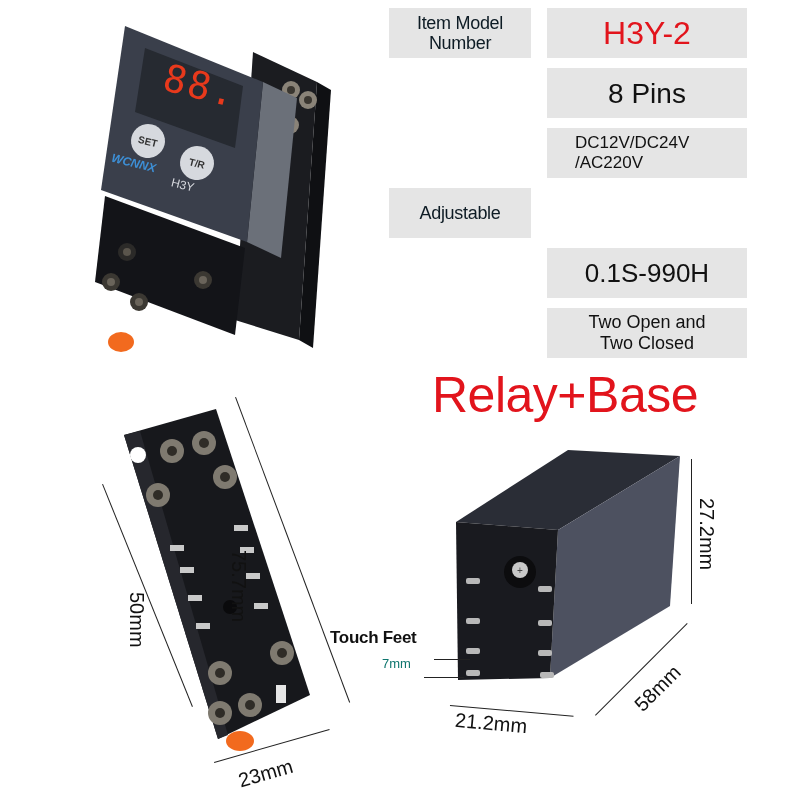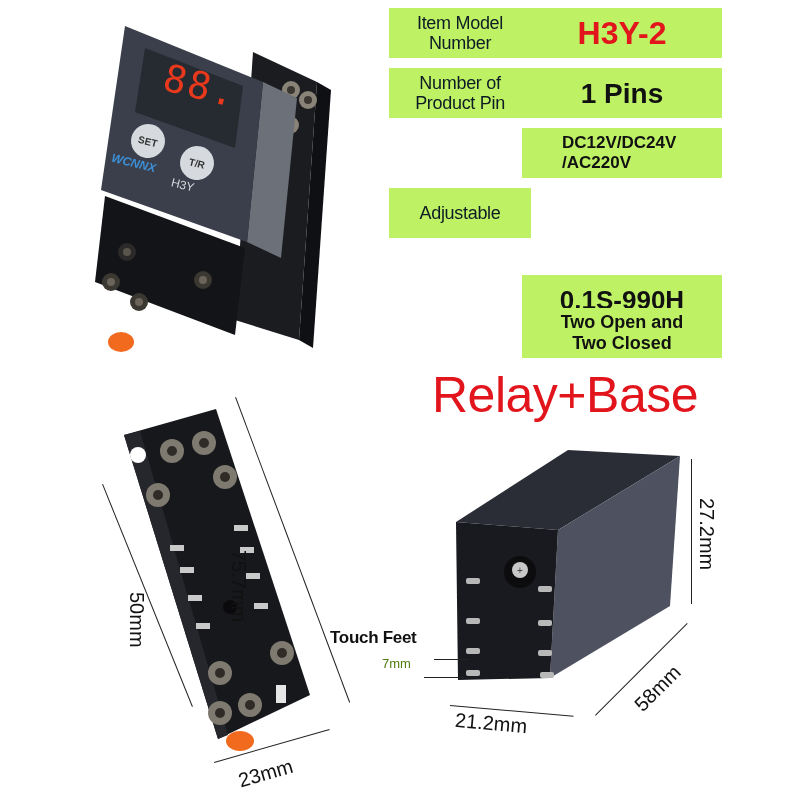--- a/index.html
+++ b/index.html
@@ -6,45 +6,45 @@
   body {
     width: 800px; height: 800px; background: #ffffff; position: relative; overflow: hidden;
     font-family: "Liberation Sans", "DejaVu Sans", sans-serif;
   }
   .abs { position: absolute; }
 
   
   .spec-row { position: absolute; left: 389px; width: 454px; height: 50px; }
   .spec-label {
     position: absolute; left: 0; top: 0; width: 142px; height: 50px;
-    background: #bef264; color: #0d1b24;
+    background: #e5e5e5; color: #0d1b24;
     display: flex; align-items: center; justify-content: center; text-align: center;
     font-size: 18px; line-height: 20px; letter-spacing: -0.3px;
   }
   .spec-value {
-    position: absolute; left: 133px; top: 0; width: 200px; height: 50px;
-    background: #bef264; color: #111;
+    position: absolute; left: 158px; top: 0; width: 200px; height: 50px;
+    background: #e5e5e5; color: #111;
     display: flex; align-items: center; justify-content: center; text-align: center;
-    font-size: 18px; line-height: 21px; font-weight: bold;
+    font-size: 18px; line-height: 21px;
   }
   .v-big { font-size: 28px; }
   .v-red { color: #e2141c; font-size: 32px; }
-  .v-left { justify-content: flex-start; padding-left: 40px; box-sizing: border-box; text-align: left; font-size: 17px; line-height: 20px; }
+  .v-left { justify-content: flex-start; padding-left: 28px; box-sizing: border-box; text-align: left; font-size: 17px; line-height: 20px; }
 
   .headline {
     position: absolute; left: 432px; top: 366px; font-size: 50px; color: #e2141c;
     letter-spacing: -0.5px;
   }
 
   
   .dim { position: absolute; font-size: 20px; color: #111; white-space: nowrap; }
   .dim-line { position: absolute; background: #222; height: 1px; transform-origin: 0 0; }
 
   .touch-label { position: absolute; left: 330px; top: 628px; font-size: 17px; color: #111; font-weight: bold; letter-spacing: -0.3px; }
-  .touch-mm { position: absolute; left: 382px; top: 656px; font-size: 13px; color: #4d7c0f; }
+  .touch-mm { position: absolute; left: 382px; top: 656px; font-size: 13px; color: #0f766e; }
 
   
   .device svg { display: block; }
 </style>
 </head>
 <body>
 
 <div class="abs device" style="left:85px; top:20px; width:290px; height:340px;">
   <svg width="290" height="340" viewBox="0 0 290 340">
 
@@ -89,31 +89,30 @@
   </div>
   <div class="abs" style="left:26px; top:136px; font-size:12px; font-style:italic; font-weight:bold; color:#3d8fd6; transform:rotate(14deg);">WCNNX</div>
   <div class="abs" style="left:86px; top:158px; font-size:12px; color:#d8dadf; transform:rotate(14deg);">H3Y</div>
 </div>
 
 <div class="spec-row" style="top:8px;">
   <div class="spec-label">Item Model Number</div>
   <div class="spec-value v-red">H3Y-2</div>
 </div>
 <div class="spec-row" style="top:68px;">
-  <div class="spec-label">Number of Product Pin</div>
-  <div class="spec-value v-big">1 Pins</div>
+  <div class="spec-value v-big">8 Pins</div>
 </div>
 <div class="spec-row" style="top:128px;">
   <div class="spec-value v-left" style="width:200px; padding-right:40px;">DC12V/DC24V /AC220V</div>
 </div>
 <div class="spec-row" style="top:188px;">
   <div class="spec-label">Adjustable</div>
 </div>
 <div class="spec-row" style="top:248px;">
-  <div class="spec-value v-big" style="font-size:26px;margin-top:27px;">0.1S-990H</div>
+  <div class="spec-value v-big" style="font-size:26px;">0.1S-990H</div>
 </div>
 <div class="spec-row" style="top:308px;">
   <div class="spec-value" style="padding:0 35px; box-sizing:border-box;">Two Open and Two Closed</div>
 </div>
 
 <div class="headline">Relay+Base</div>
 
 <div class="abs device" style="left:100px; top:395px; width:240px; height:400px;">
   <svg width="240" height="400" viewBox="0 0 240 400">
     <polygon points="24,40 116,14 210,300 118,344" fill="#17181c"></polygon>

